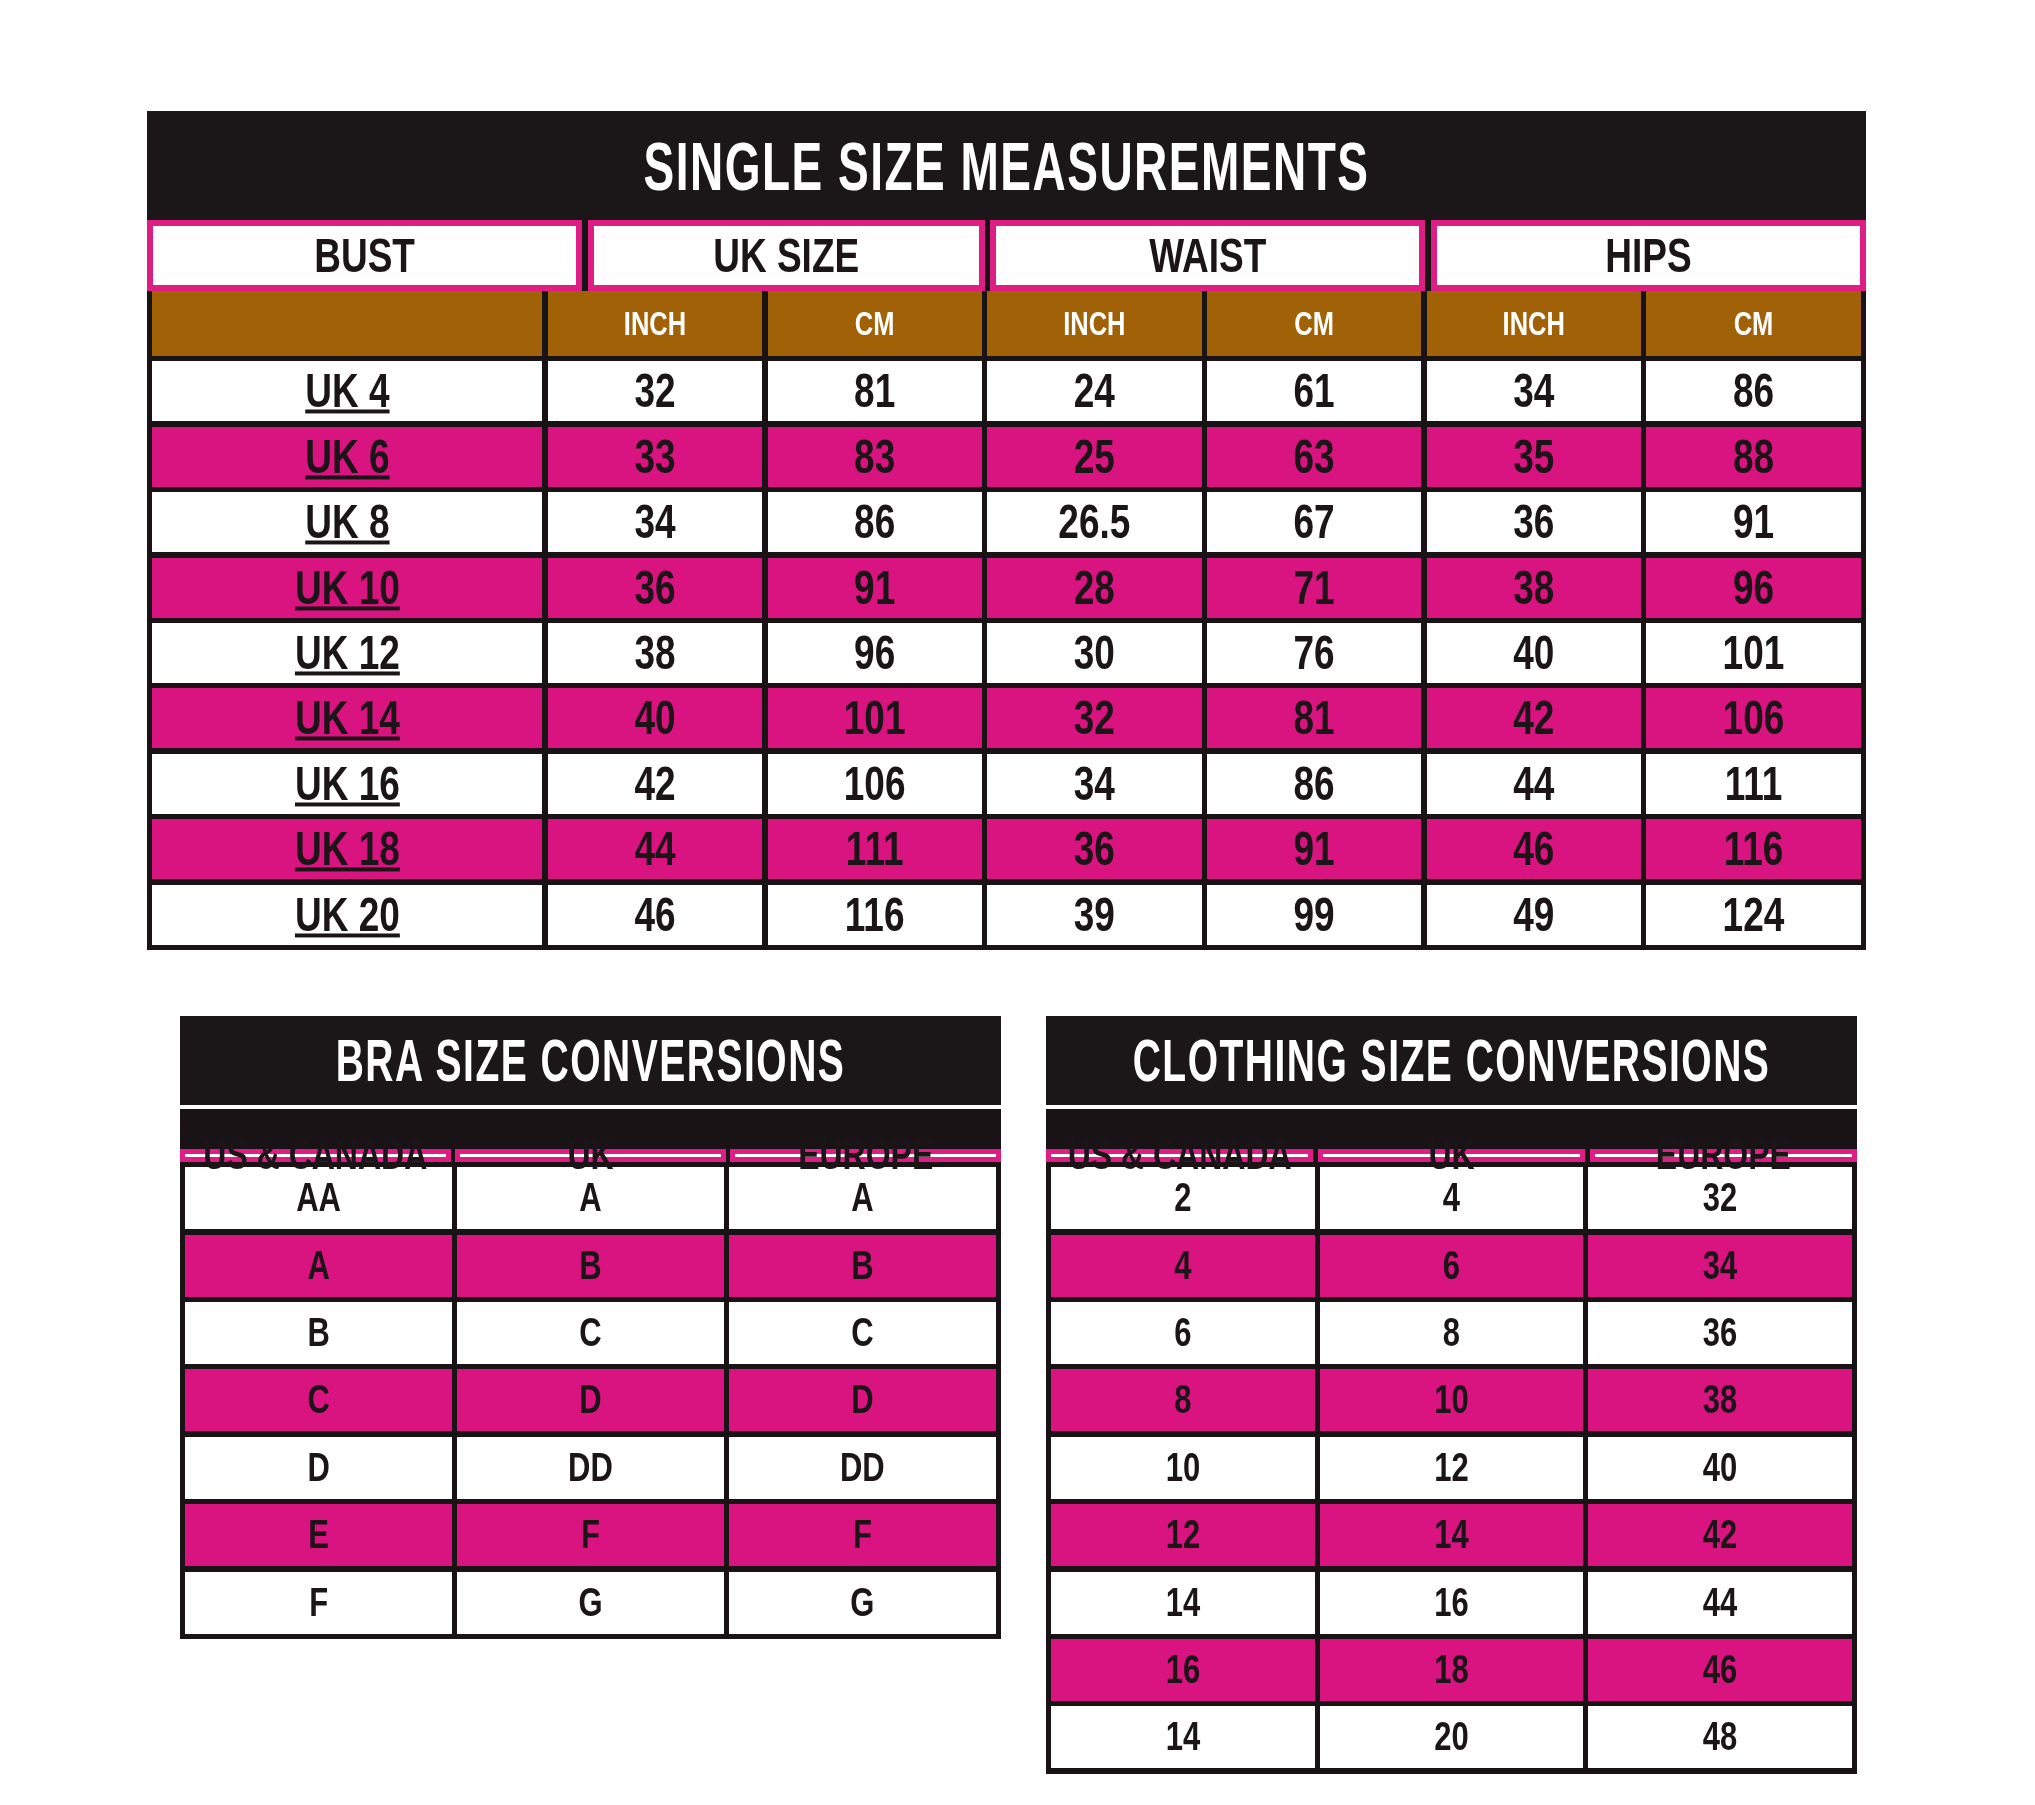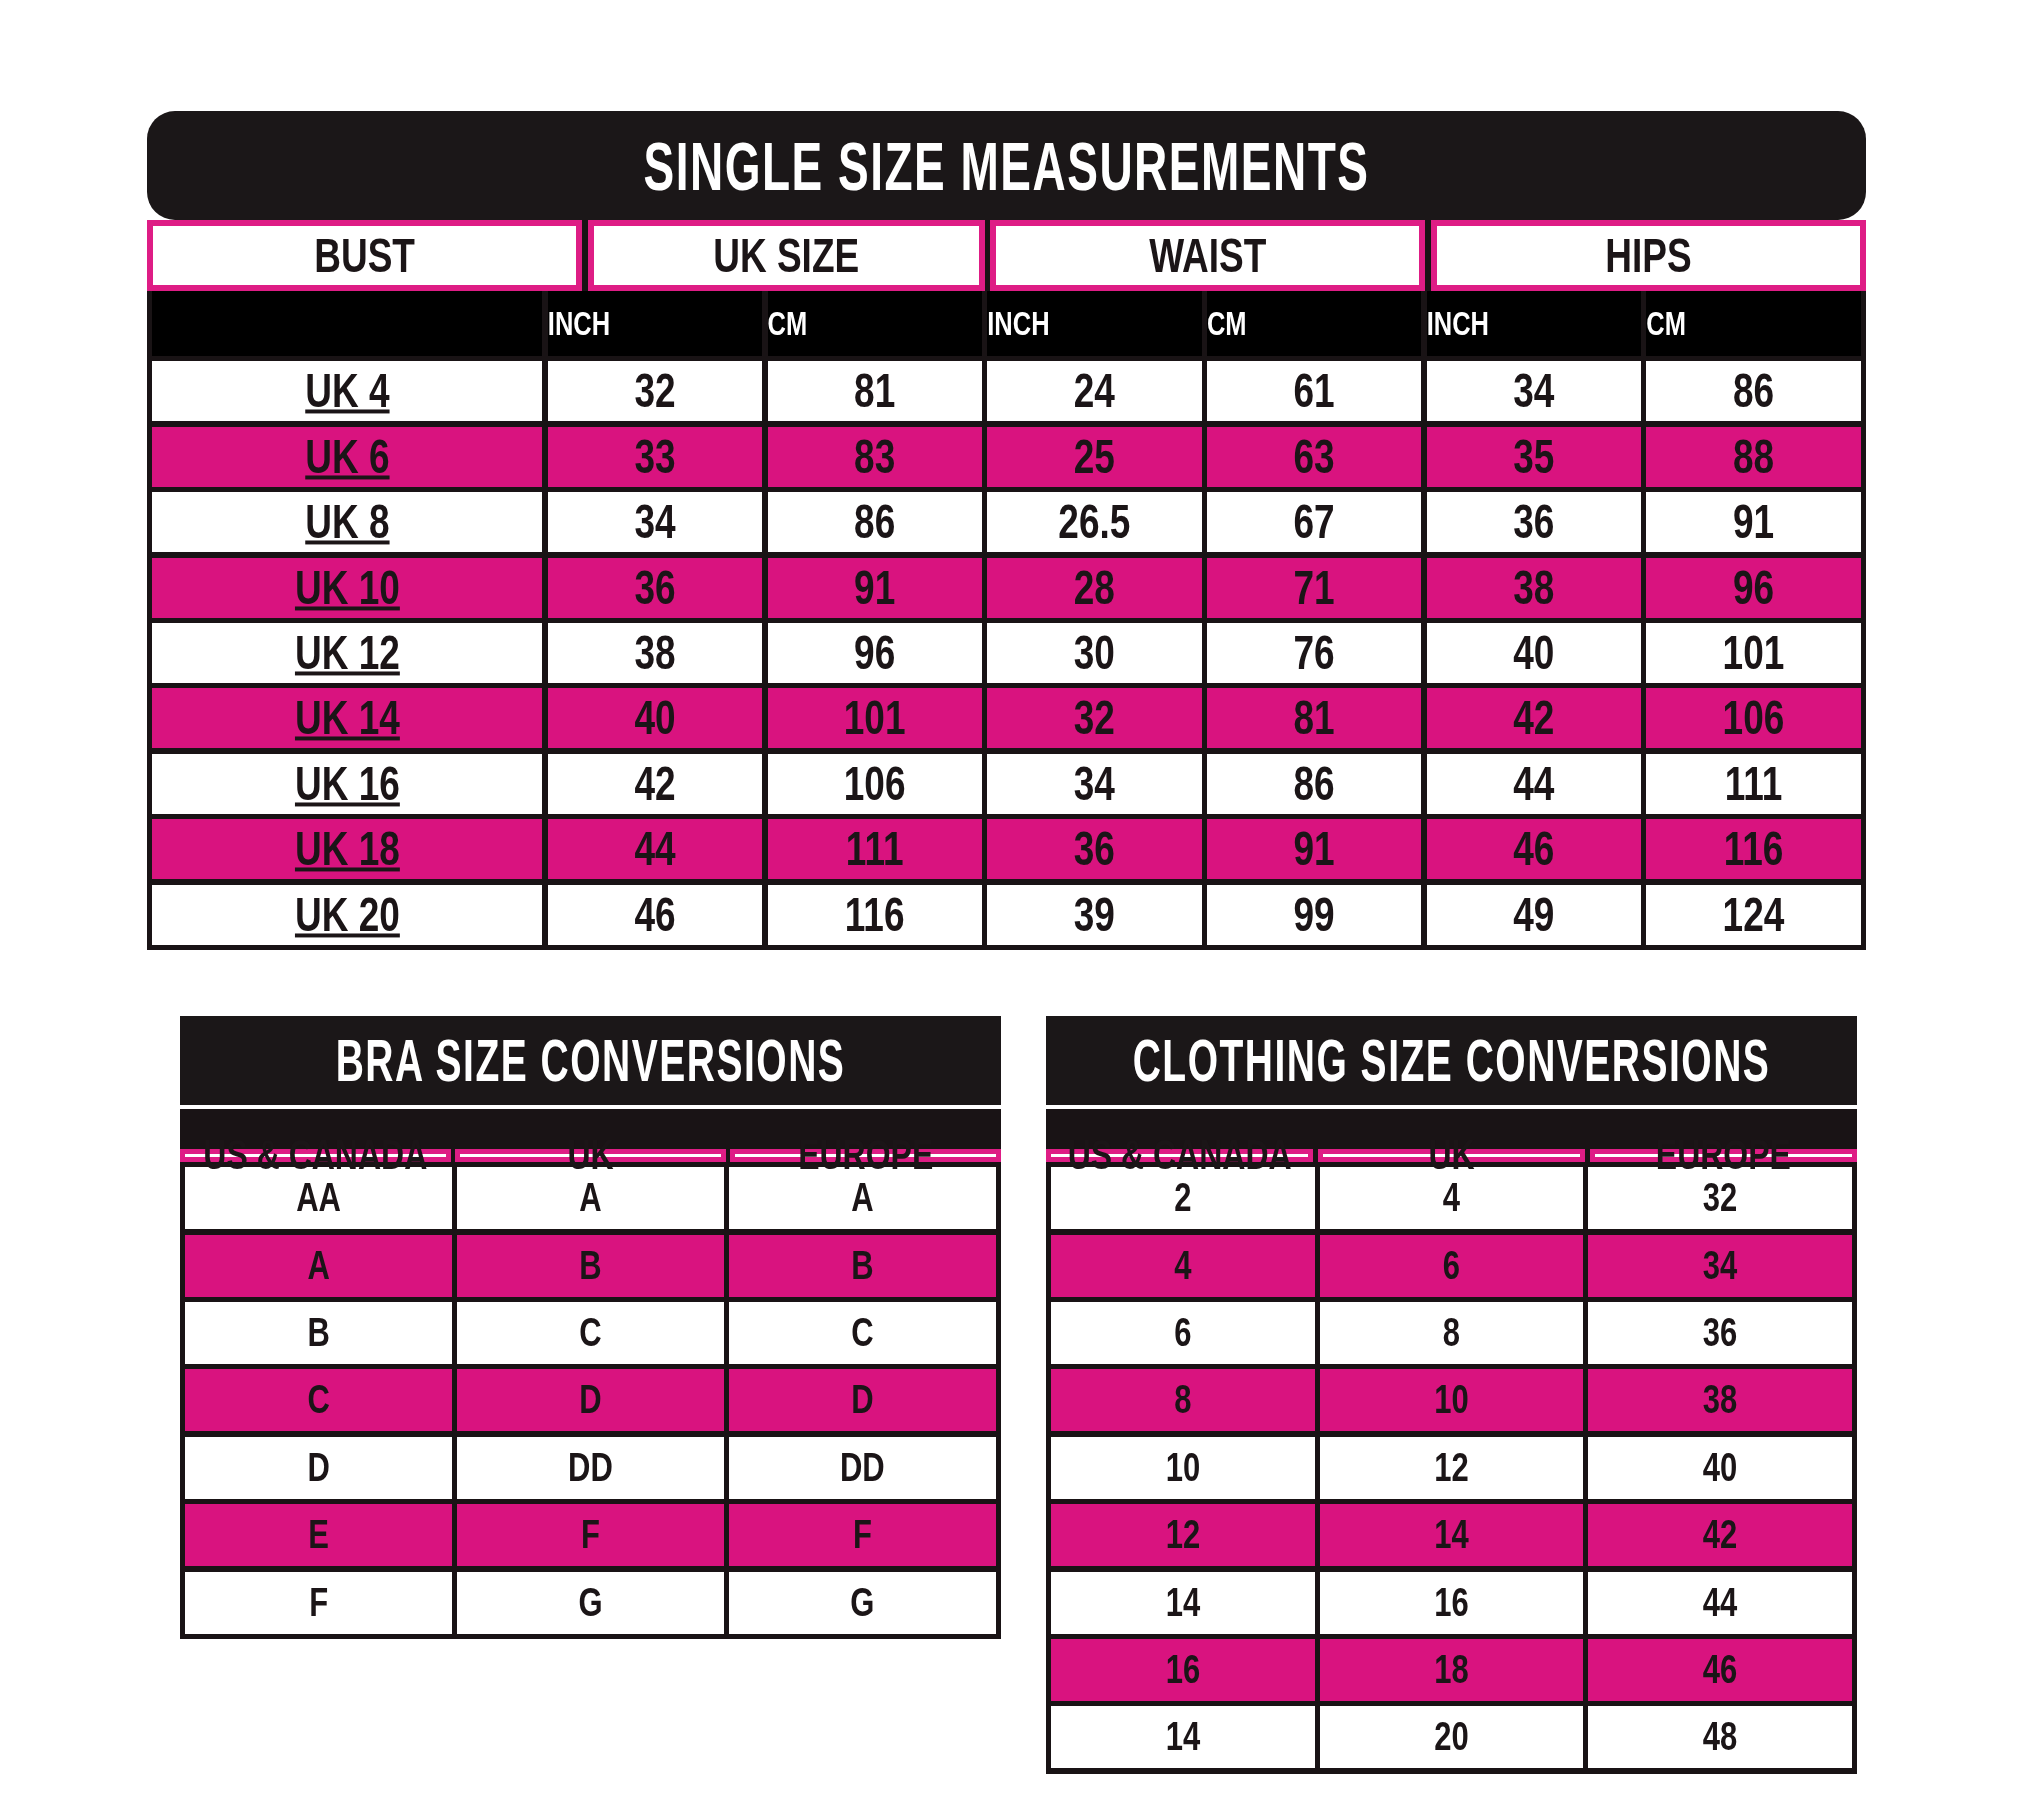--- a/index.html
+++ b/index.html
@@ -5,37 +5,37 @@
   html,body{margin:0;padding:0;}
   body{width:2035px;height:1805px;background:#ffffff;font-family:"Liberation Sans",sans-serif;font-weight:bold;}
   .canvas{position:relative;width:2035px;height:1805px;background:#ffffff;overflow:hidden;}
 
   .tbl{position:absolute;}
   #single{left:147px;top:111px;width:1719px;}
   #bra{left:147px;top:1016px;width:821px;padding-left:33px;}
   #clothing{left:1046px;top:1016px;width:811px;}
 
   .titlebar{background:#1B1718;color:#ffffff;display:flex;align-items:center;justify-content:center;}
-  #single .titlebar{height:109px;border-radius:28px;}
+  #single .titlebar{height:109px;}
   .titlebar2{height:89px;}
   .tx{display:inline-block;transform:scaleY(1.32);transform-origin:center;white-space:nowrap;}
   .ttl{display:inline-block;transform:scaleY(1.5);transform-origin:center;letter-spacing:1.5px;white-space:nowrap;}
   #single .ttl{font-size:46px;}
   .titlebar2 .ttl{font-size:39px;}
 
   
   .hdr1{display:flex;gap:5.4px;background:#191315;height:71px;}
   .hcell{background:#ffffff;color:#1B1517;display:flex;align-items:center;justify-content:center;}
   .hdr1 .hcell{border:6.2px solid #DE1D85;font-size:37px;}
   .hc-uk{flex:1.82;}
   .hc-g{flex:2;}
 
   
   .units{display:flex;gap:5.4px;padding:0 5.4px;background:#191315;height:65px;color:#ffffff;}
-  .ucell{background:#000000;flex:1;display:flex;align-items:center;justify-content:flex-start;font-size:25.5px;}
+  .ucell{background:#a16207;flex:1;display:flex;align-items:center;justify-content:center;font-size:25.5px;}
   .uempty{flex:1.82;}
 
   
   .grid{background:#191315;padding:5.4px;display:flex;flex-direction:column;gap:5.4px;}
   .grow{display:flex;gap:5.4px;}
   .cell{flex:1;background:#ffffff;color:#1B1517;display:flex;align-items:center;justify-content:center;}
   #single .cell{height:60px;font-size:37px;}
   .size{flex:1.82;text-decoration:underline;}
   .pink .cell{background:#D9137F;}
 

